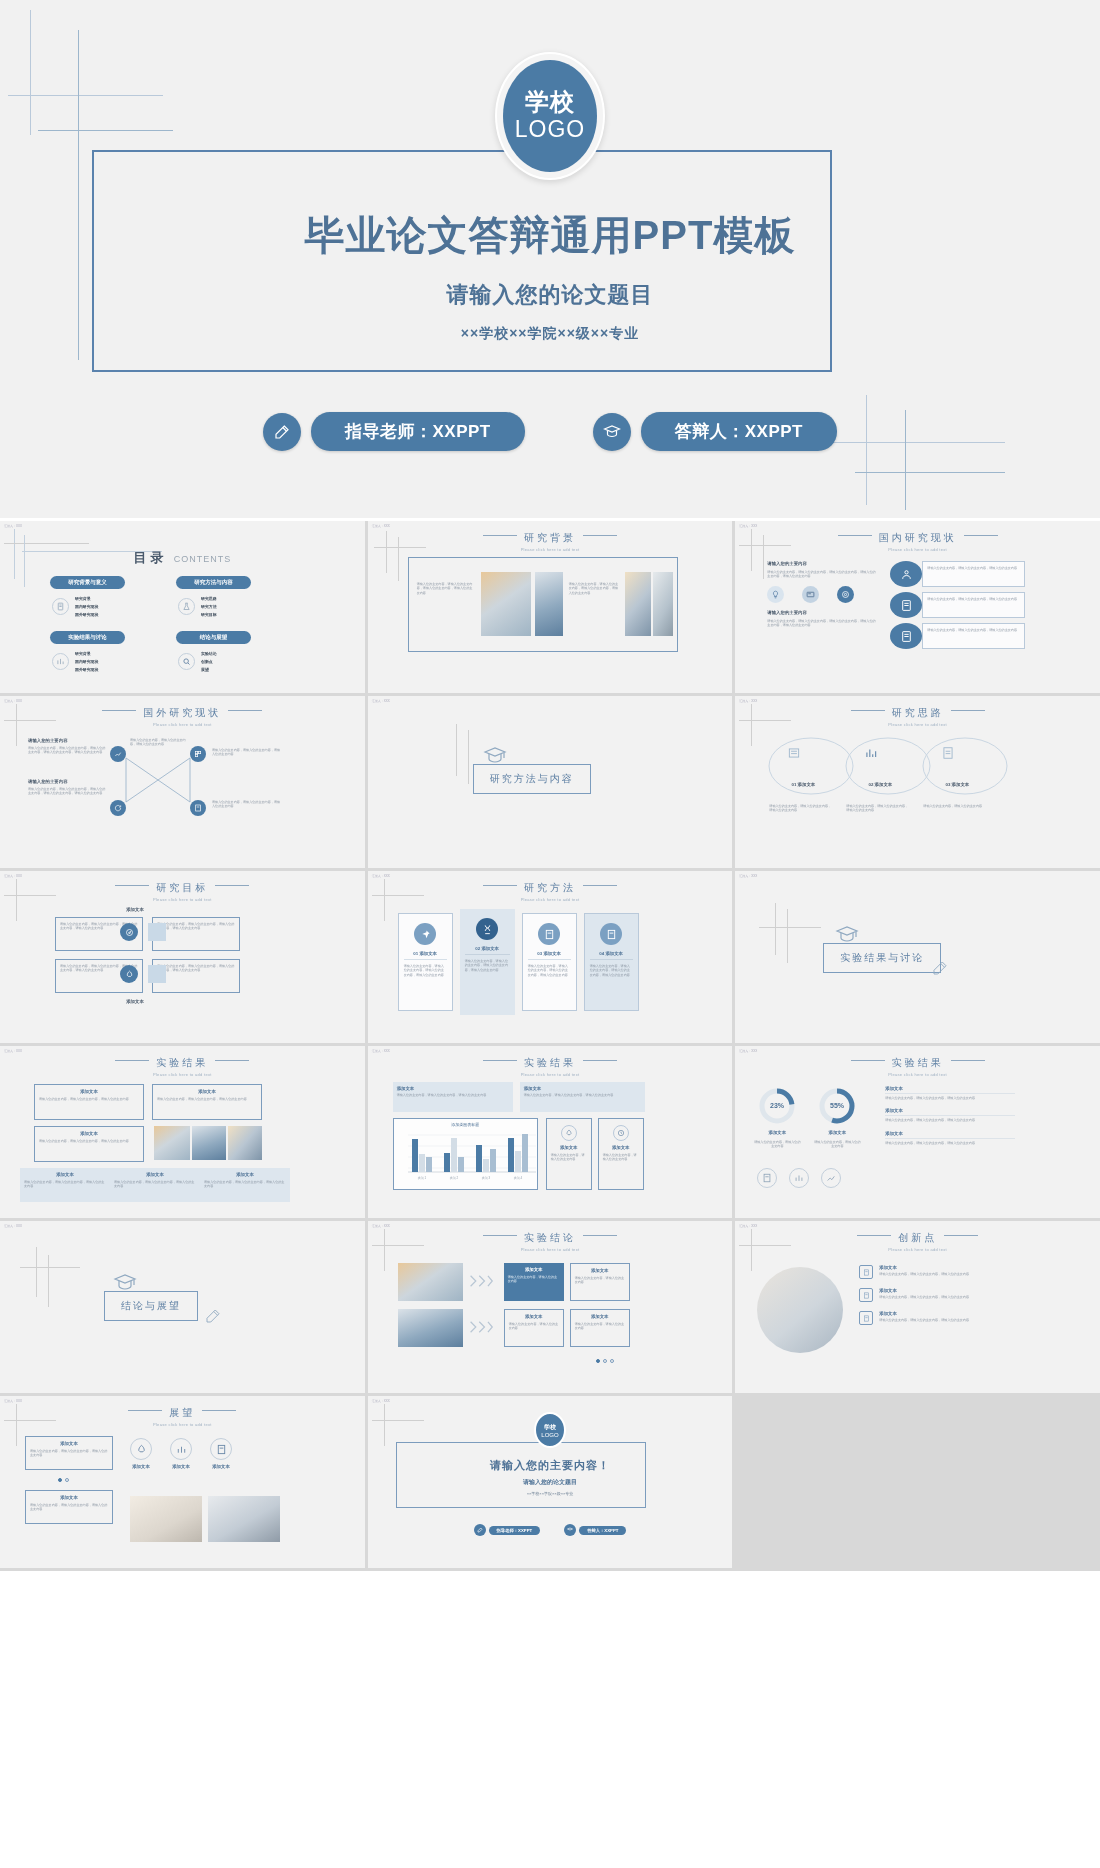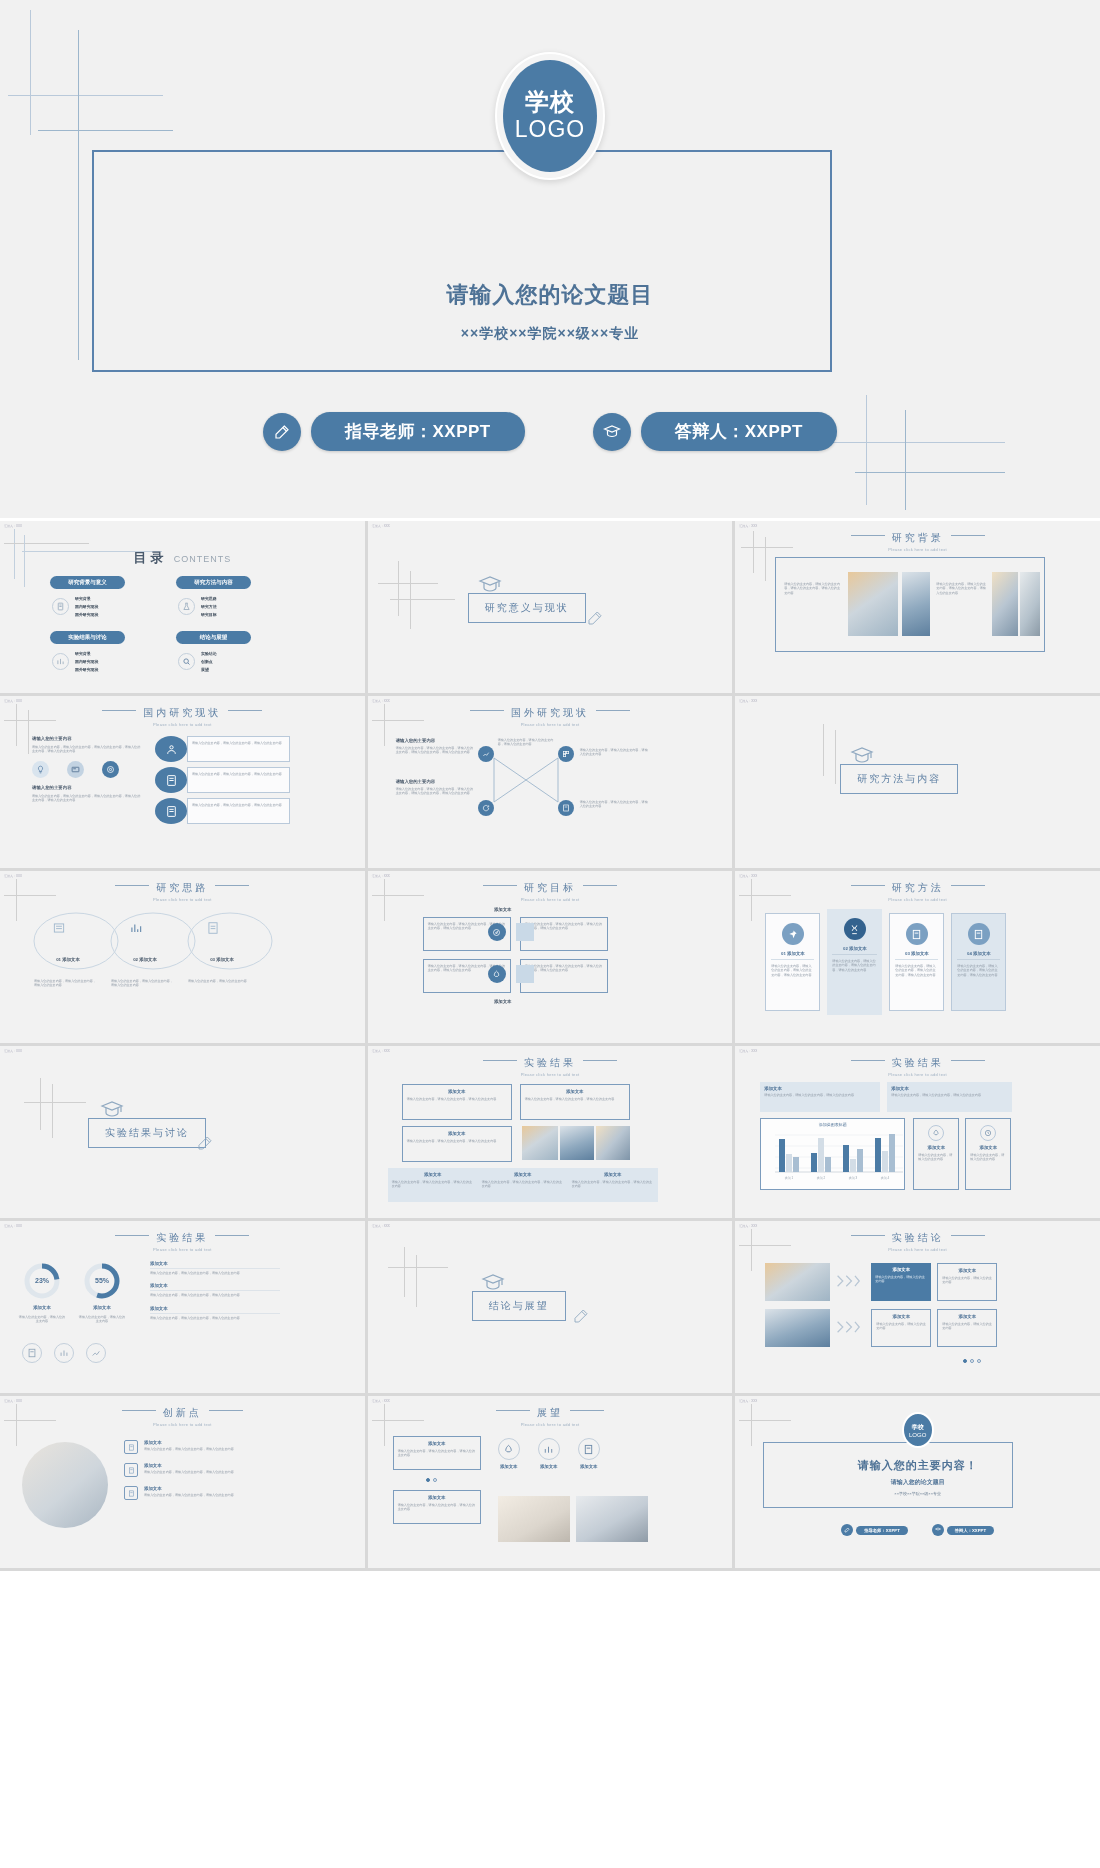--- a/index.html
+++ b/index.html
@@ -142,20 +142,21 @@
 
   <div class="logo-wrap">
     <div class="logo-outer">
       <div class="logo-inner">
         <div class="l1">学校</div>
         <div class="l2">LOGO</div>
       </div>
     </div>
   </div>
 
+  <div class="hero-title">毕业论文答辩通用PPT模板</div>
   <div class="hero-sub">请输入您的论文题目</div>
   <div class="hero-sub2">××学校××学院××级××专业</div>
 
   <div class="pills">
     <div class="pill-grp">
       <div class="pill-ico">
         <svg width="18" height="18" viewBox="0 0 24 24" fill="none" stroke="#fff" stroke-width="1.6">
             <path d="M15 4l5 5L9 20H4v-5L15 4z"></path>
             <path d="M13 6l5 5"></path>
           </svg>
@@ -239,41 +240,20 @@
           </svg>
       </div>
       <div>
         <div style="font-size:3.9px;color:#3f4d5c;font-weight:bold;line-height:2;">实验结论</div>
         <div style="font-size:3.9px;color:#3f4d5c;font-weight:bold;line-height:2;">创新点</div>
         <div style="font-size:3.9px;color:#3f4d5c;font-weight:bold;line-height:2;">展望</div>
       </div>
     </div>
   </div>
 
-  <div class="slide">
-    <div class="corner">汇报人：XXX</div>
-    <div class="s-deco g" style="left:30px;top:40px;width:1px;height:55px;"></div>
-    <div class="s-deco g" style="left:10px;top:62px;width:60px;height:1px;"></div>
-    <div class="s-deco g" style="left:42px;top:50px;width:1px;height:58px;"></div>
-    <div class="s-deco g" style="left:22px;top:78px;width:65px;height:1px;"></div>
-    <div style="position:absolute;left:110px;top:52px;">
-      <svg width="24" height="24" viewBox="0 0 24 24" fill="none" stroke="#8fa8c0" stroke-width="1.2">
-          <path d="M2 8l10-4 10 4-10 4L2 8z"></path>
-          <path d="M6 10v5c0 1.5 3 3 6 3s6-1.5 6-3v-5"></path>
-          <path d="M21 9v5"></path>
-        </svg>
-    </div>
-    <div class="sec-title-box" style="position:absolute;left:100px;top:72px;">研究意义与现状</div>
-    <div style="position:absolute;left:218px;top:88px;">
-      <svg width="18" height="18" viewBox="0 0 24 24" fill="none" stroke="#8fa8c0" stroke-width="1.2">
-          <path d="M15 4l5 5L9 20H4v-5L15 4z"></path>
-          <path d="M13 6l5 5"></path>
-        </svg>
-    </div>
-  </div>
 
   <div class="slide">
     <div class="corner">汇报人：XXX</div>
     <div class="s-deco g" style="left:18px;top:10px;width:1px;height:42px;"></div>
     <div class="s-deco g" style="left:6px;top:26px;width:52px;height:1px;"></div>
     <div class="s-deco g" style="left:30px;top:16px;width:1px;height:44px;"></div>
     <div class="s-head">
       <span class="line"></span><span class="t">研究背景</span><span class="line"></span>
       <div class="en">Please click here to add text</div>
     </div>

